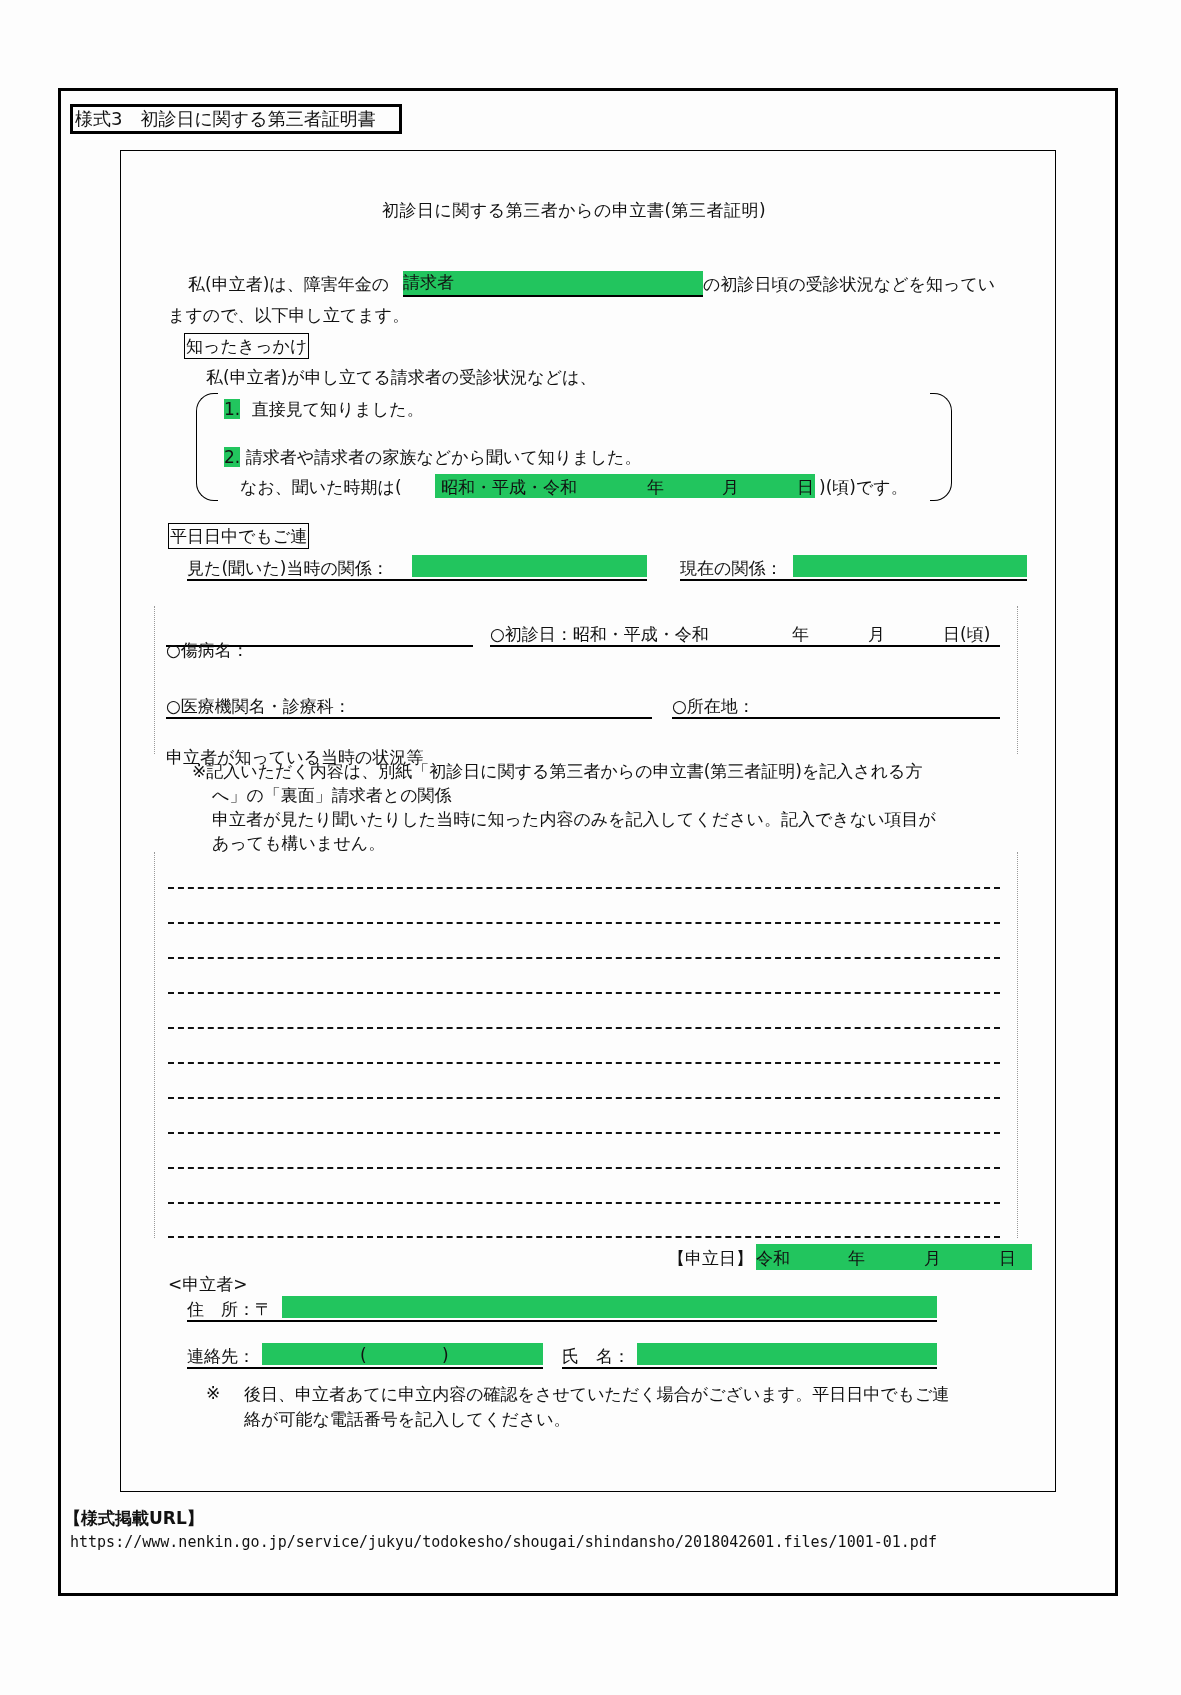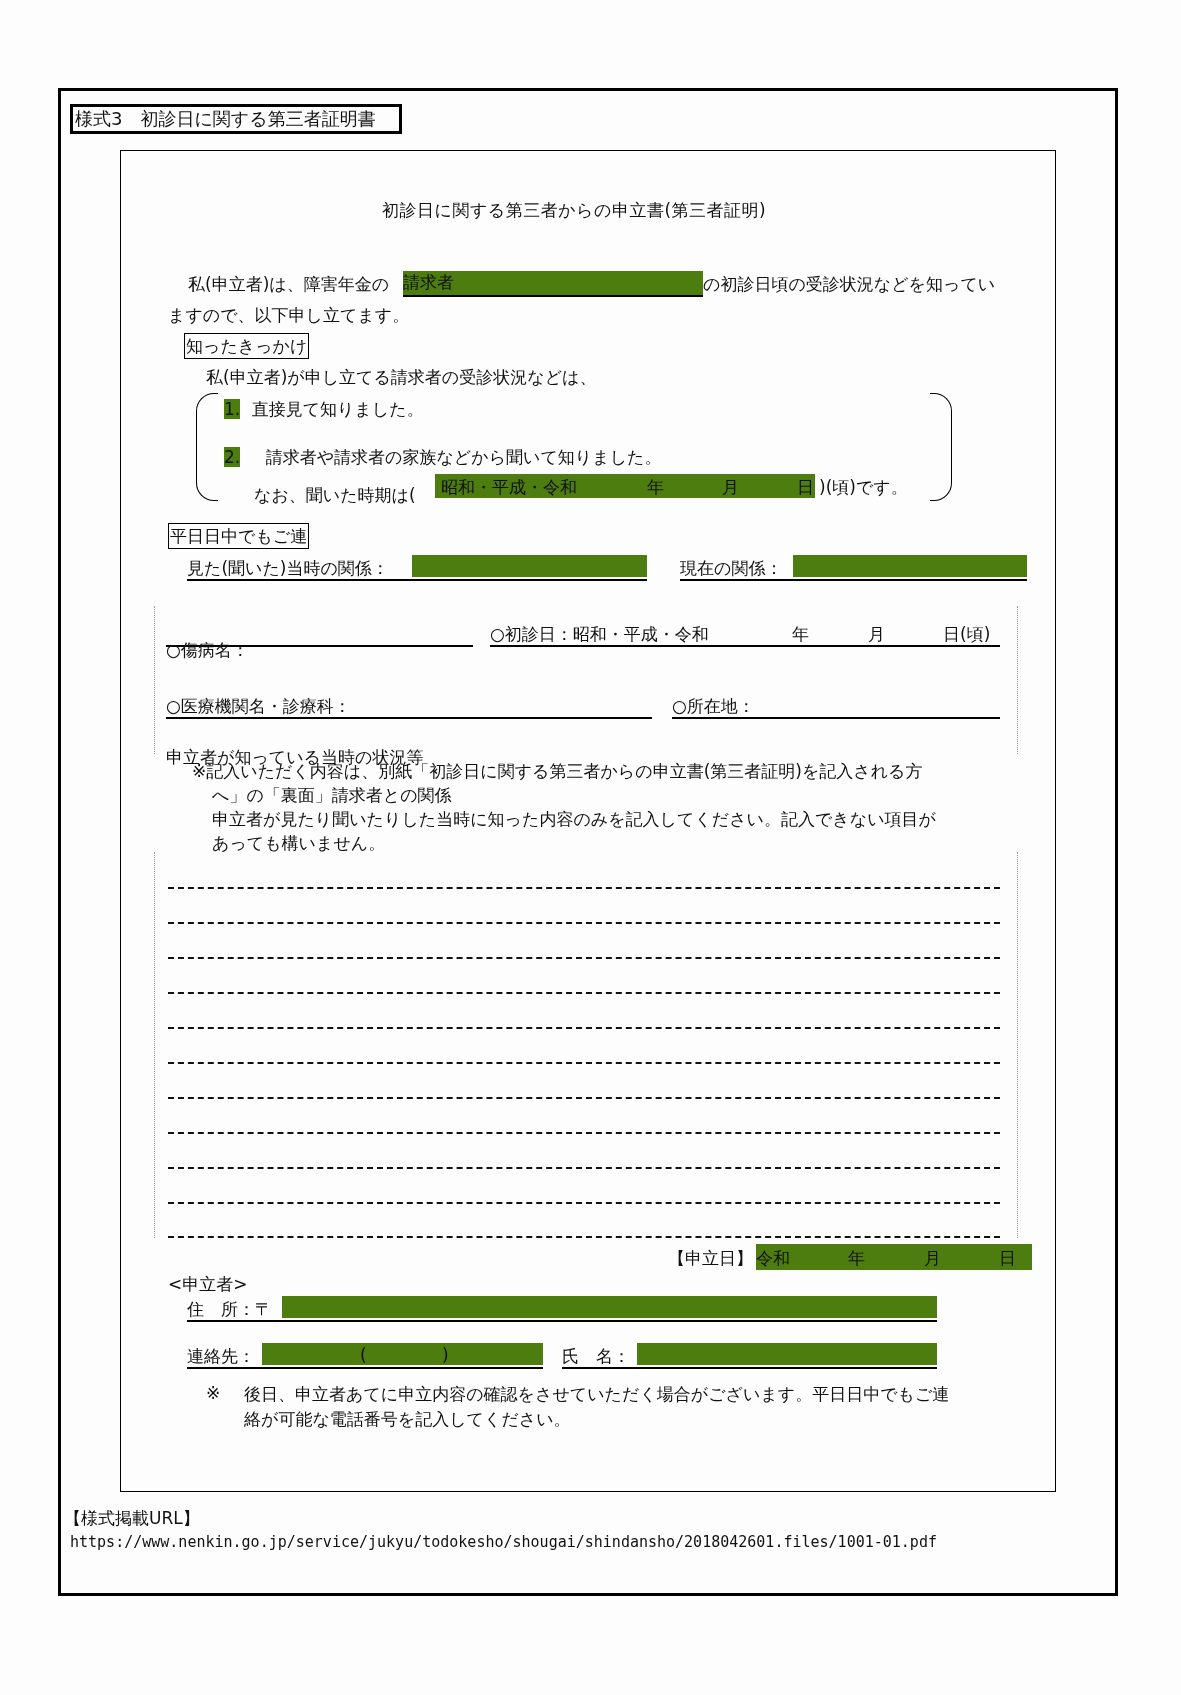--- a/index.html
+++ b/index.html
@@ -2,21 +2,21 @@
 <html><head>
 <meta charset="utf-8">
 <style>
   html, body { margin: 0; padding: 0; background: #fdfdfd; }
   body { width: 1181px; height: 1695px; position: relative; font-family: "DejaVu Sans", sans-serif; color: #111; font-size: 17px; overflow: hidden; }
   .abs { position: absolute; white-space: nowrap; }
   .outer { position: absolute; left: 58px; top: 88px; width: 1060px; height: 1508px; border: 3px solid #000; box-sizing: border-box; }
   .form-label { position: absolute; left: 70px; top: 104px; width: 332px; height: 30px; border: 3px solid #000; box-sizing: border-box; font-size: 18px; line-height: 24px; padding-left: 2px; }
   .inner { position: absolute; left: 120px; top: 150px; width: 936px; height: 1342px; border: 1.5px solid #000; box-sizing: border-box; }
   .title { left: 382px; top: 199px; font-size: 17px; letter-spacing: 0.5px; }
-  .gray { background: #4d7c0f; }
+  .gray { background: #22c55e; }
   .ul { border-bottom: 2px solid #000; }
   .boxed { border: 1.5px solid #000; padding: 0 1px; line-height: 24px; }
   .bracket { position: absolute; width: 22px; border: 1.5px solid #000; box-sizing: border-box; }
   .bracket.left { left: 196px; top: 393px; height: 108px; border-right: none; border-radius: 18px 0 0 18px; }
   .bracket.right { left: 930px; top: 393px; height: 108px; border-left: none; border-radius: 0 18px 18px 0; }
   .dotted-box { position: absolute; border-left: 1px dotted #999; border-right: 1px dotted #999; }
   .dash { position: absolute; left: 168px; width: 832px; border-top: 2px dashed #111; height: 0; }
   .field-line { position: absolute; border-bottom: 2px solid #000; height: 24px; }
   .url { font-family: "DejaVu Sans Mono", monospace; font-size: 15px; }
 </style>
@@ -41,23 +41,23 @@
 <div class="abs" style="left:206px; top:366px;">私(申立者)が申し立てる請求者の受診状況などは、</div>
 <div class="bracket left"></div>
 <div class="bracket right"></div>
 
 <div class="abs" style="left:224px; top:398px;">
   <span class="gray">1.</span>
   <span style="margin-left:6px;">直接見て知りました。</span>
 </div>
 <div class="abs" style="left:224px; top:446px;">
   <span class="gray">2.</span>
-  <span style="margin-left:20px;">請求者や請求者の家族などから聞いて知りました。</span>
+  <span style="margin-left:0;">請求者や請求者の家族などから聞いて知りました。</span>
 </div>
-<div class="abs" style="left:254px; top:476px;margin-top:8px;">なお、聞いた時期は(</div>
+<div class="abs" style="left:240px; top:476px;">なお、聞いた時期は(</div>
 <div class="abs gray" style="left:435px; top:474px; width:380px; height:24px;">
   <span style="position:absolute; left:6px; top:2px;">昭和・平成・令和</span>
   <span style="position:absolute; left:212px; top:2px;">年</span>
   <span style="position:absolute; left:287px; top:2px;">月</span>
   <span style="position:absolute; left:362px; top:2px;">日</span>
 </div>
 <div class="abs" style="left:819px; top:476px;">)(頃)です。</div>
 
 <div class="abs boxed" style="left:168px; top:523px;">平日日中でもご連</div>
 <div class="abs ul" style="left:187px; top:555px; width:460px; height:24px;">
@@ -127,14 +127,14 @@
 </div>
 <div class="abs ul" style="left:562px; top:1343px; width:375px; height:24px;">
   <span style="position:absolute; left:0; top:2px;">氏　名：</span>
   <span class="gray" style="position:absolute; left:75px; top:0; width:300px; height:22px;"></span>
 </div>
 
 <div class="abs" style="left:206px; top:1383px;">※</div>
 <div class="abs" style="left:244px; top:1383px;">後日、申立者あてに申立内容の確認をさせていただく場合がございます。平日日中でもご連</div>
 <div class="abs" style="left:244px; top:1408px;">絡が可能な電話番号を記入してください。</div>
 
-<div class="abs" style="left:64px; top:1507px;">【様式掲載URL】</div>
+<div class="abs" style="left:64px; top:1507px;font-weight:bold;">【様式掲載URL】</div>
 <div class="abs url" style="left:70px; top:1533px;">https://www.nenkin.go.jp/service/jukyu/todokesho/shougai/shindansho/2018042601.files/1001-01.pdf</div>
 
 </body></html>

